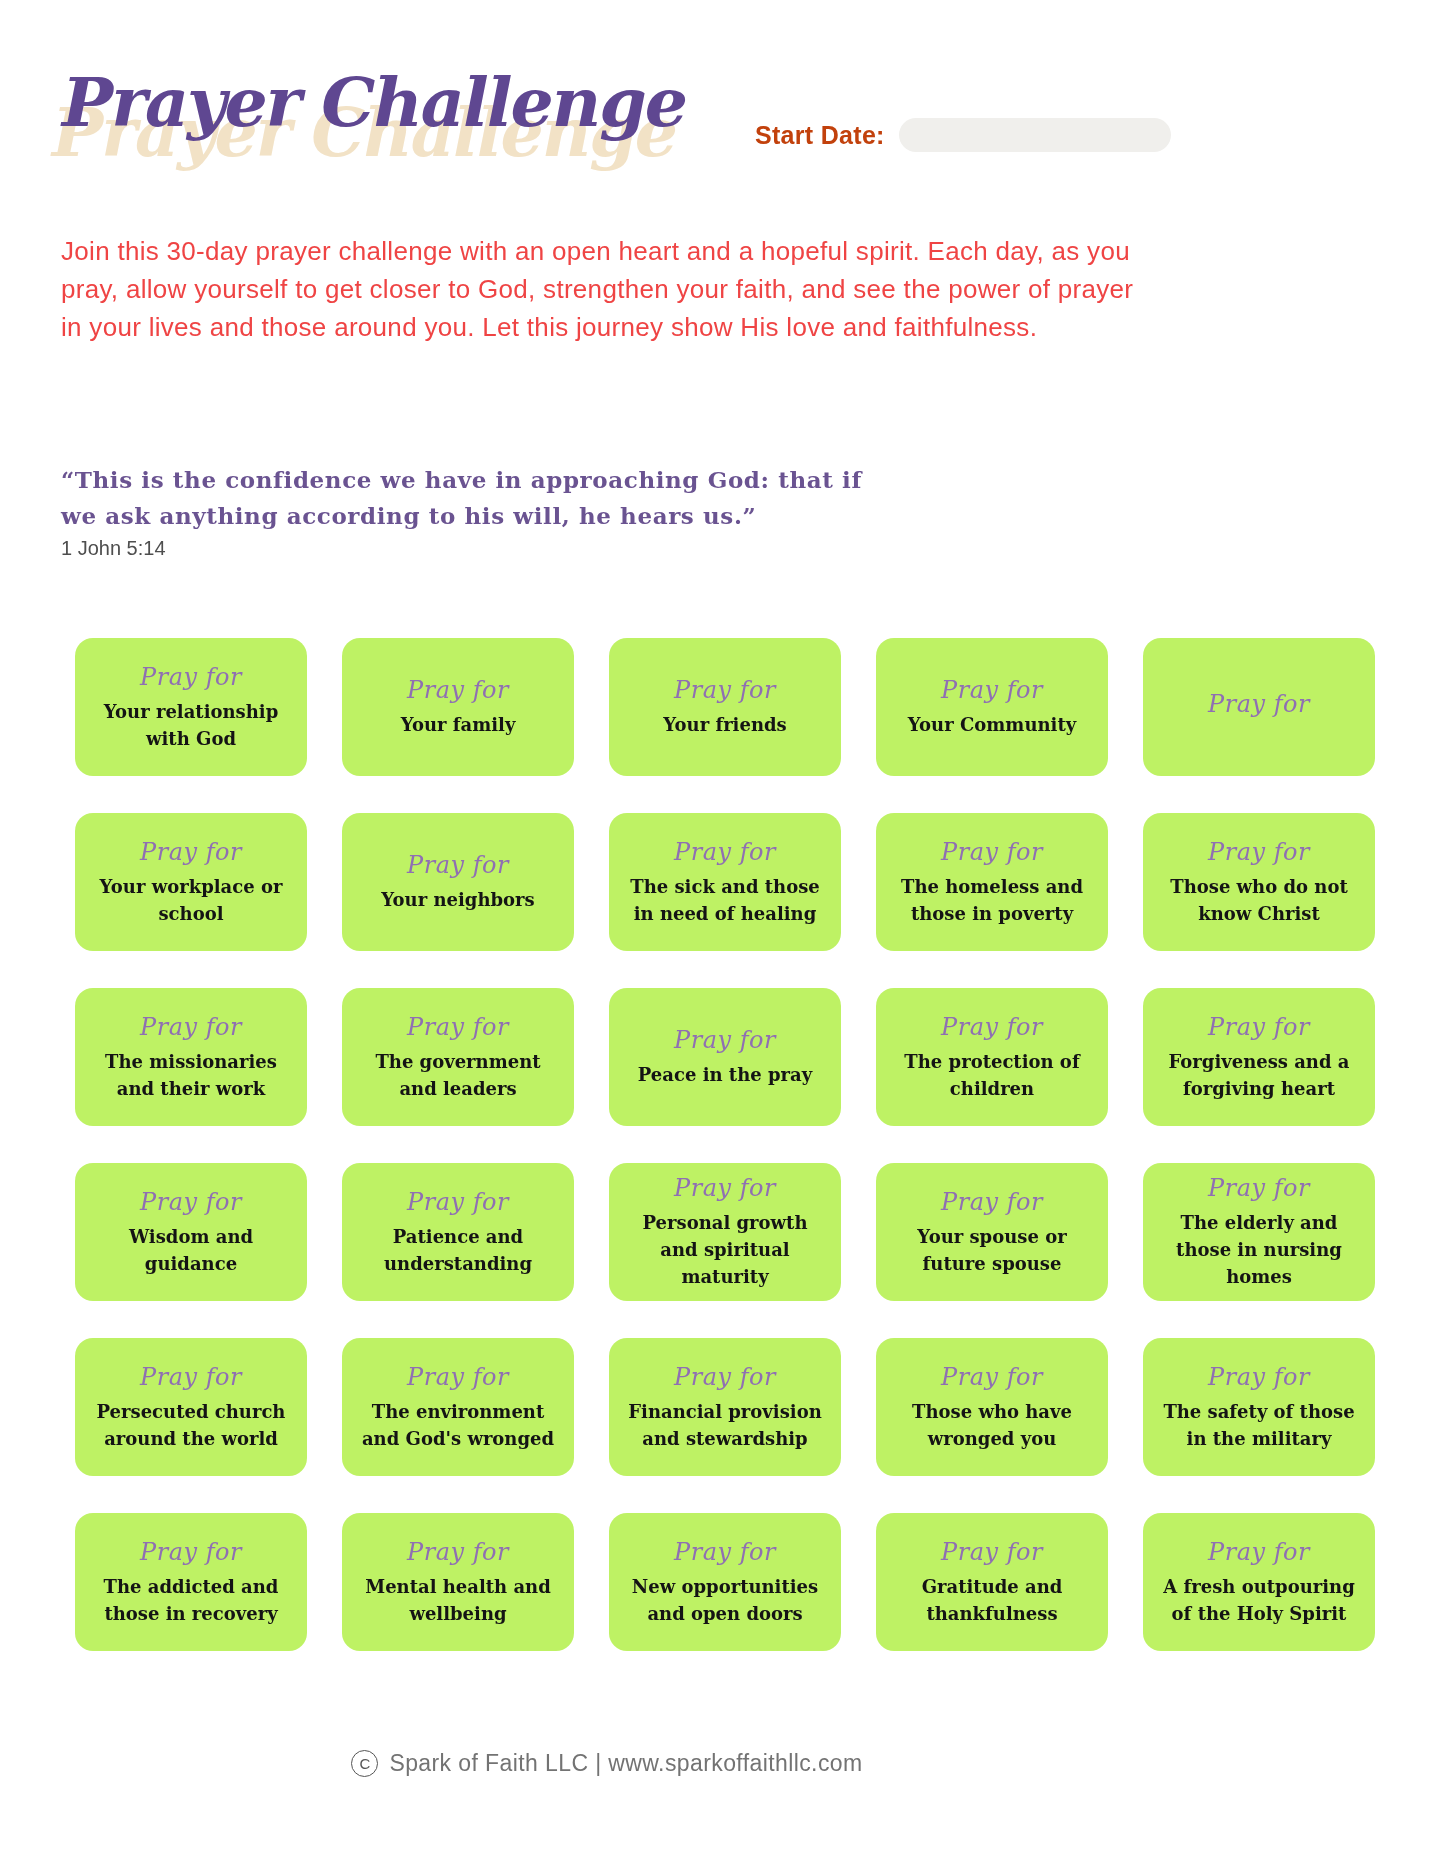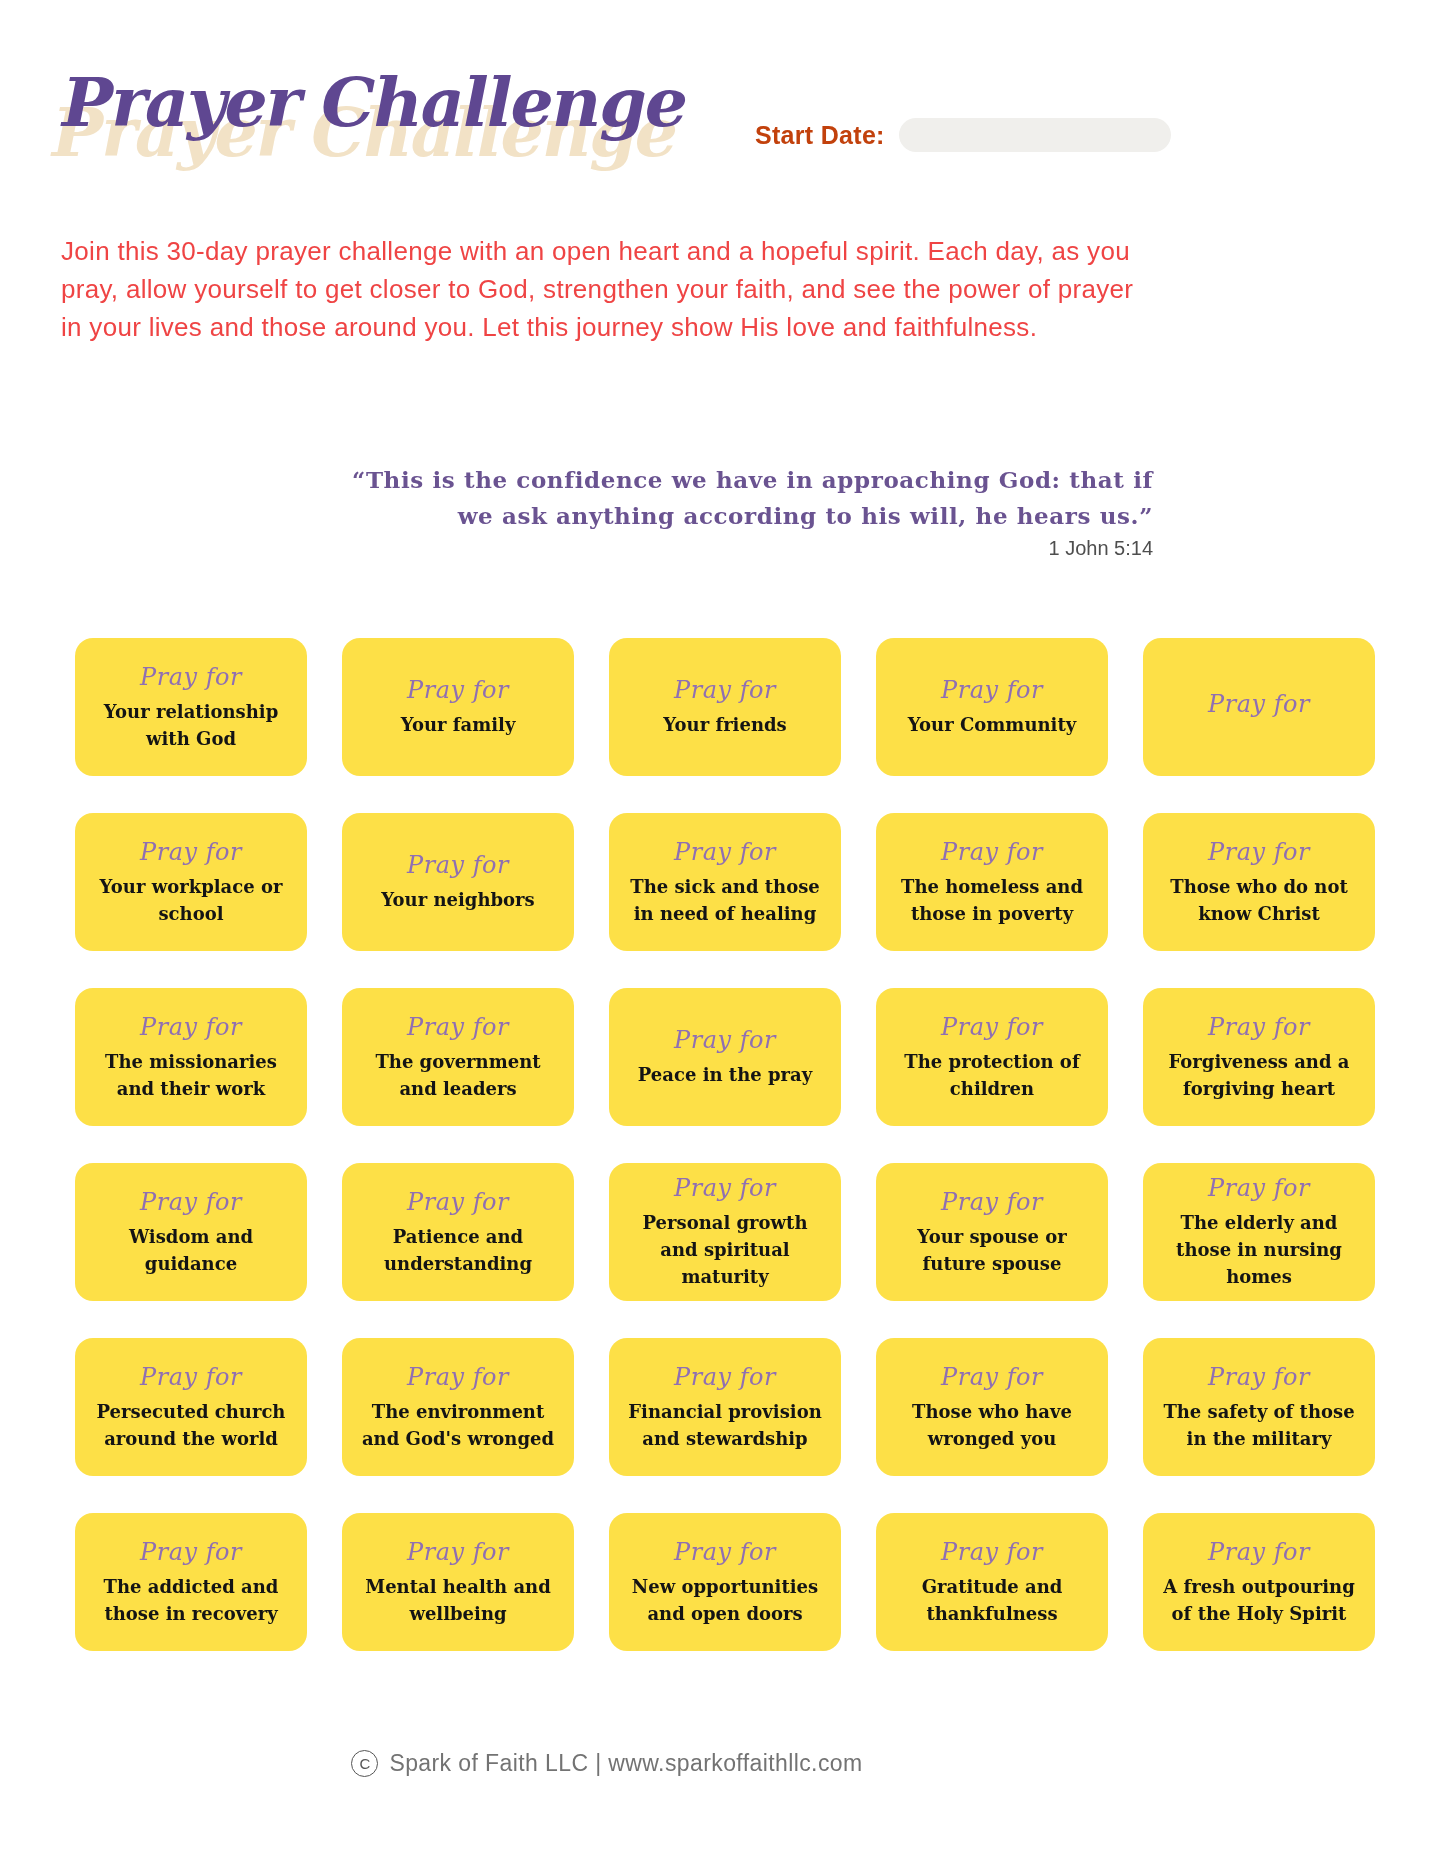--- a/index.html
+++ b/index.html
@@ -23,35 +23,35 @@
   .sd-field { width:272px; height:34px; background:#f0efec; border-radius:17px; display:inline-block; }
 
   
   .intro {
     position:absolute; left:61px; top:232px; width:1092px;
     font-family:"Liberation Sans", sans-serif; font-weight:400;
     font-size:26px; line-height:38px; letter-spacing:0.3px; color:#ef4444;
   }
 
   
-  .quote { position:absolute; left:61px; top:462px; width:1092px; text-align:right; }
+  .quote { position:absolute; left:61px; top:462px; width:1092px; text-align:left; }
   .q-line {
     font-family:"DejaVu Serif", serif; font-weight:700;
     font-size:23px; line-height:36px; letter-spacing:0.6px; color:#6a5391;
   }
   .q-ref { margin-top:3px; font-family:"Liberation Sans", sans-serif; font-size:20px; color:#4e4e4e; }
 
   
   .grid {
     position:absolute; left:75px; top:638px; width:1300px;
     display:grid; grid-template-columns:repeat(5, 1fr);
     column-gap:35px; row-gap:37px;
   }
   .card {
-    height:138px; background:#fde047; border-radius:18px;
+    height:138px; background:#bef264; border-radius:18px;
     display:flex; flex-direction:column; align-items:center; justify-content:center;
     text-align:center; padding:18px 12px;
   }
   .pray-for {
     font-family:"DejaVu Serif", serif; font-style:italic;
     font-size:24px; color:#8f6fb3; margin-bottom:7px; letter-spacing:0.5px;
   }
   .topic {
     font-family:"DejaVu Serif", serif; font-weight:700;
     font-size:18px; line-height:27px; color:#141414;

